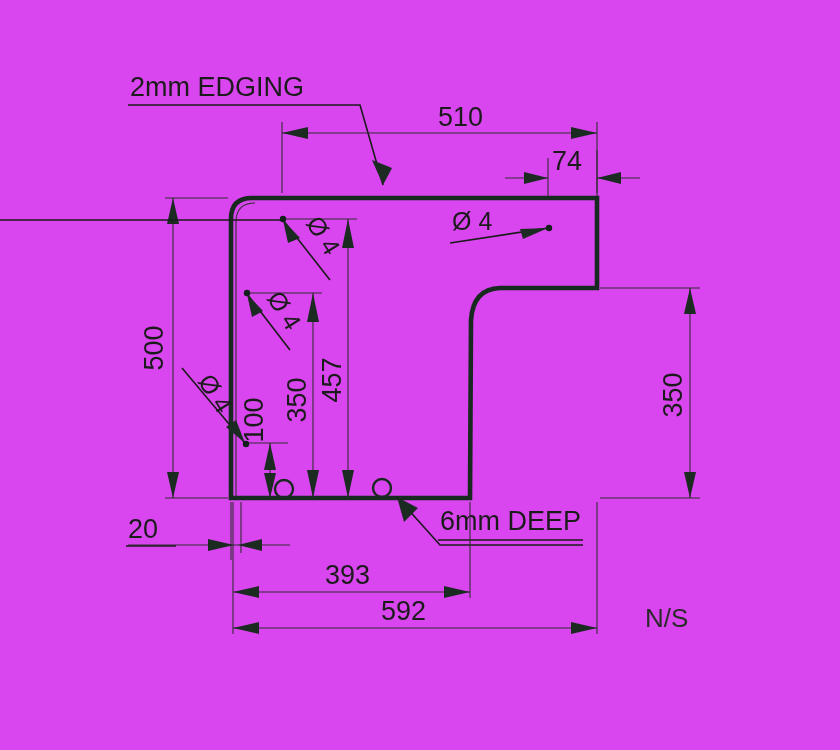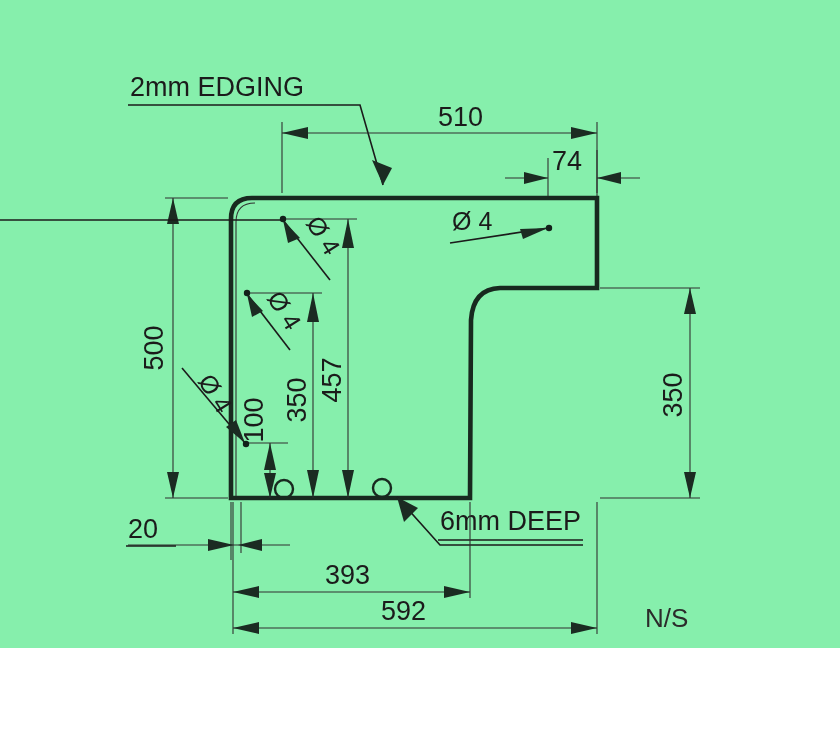--- a/index.html
+++ b/index.html
@@ -6,22 +6,22 @@
     margin: 0;
     padding: 0;
     background: #ffffff;
   }
   body {
     font-family: "Liberation Sans", sans-serif;
   }
   #sheet {
     position: relative;
     width: 840px;
-    height: 648px;
-    background: #86efac;
+    height: 750px;
+    background: #d946ef;
     overflow: hidden;
   }
   #drawing-svg {
     position: absolute;
     left: 0;
     top: 0;
     width: 840px;
     height: 750px;
   }
   .dim-text {

